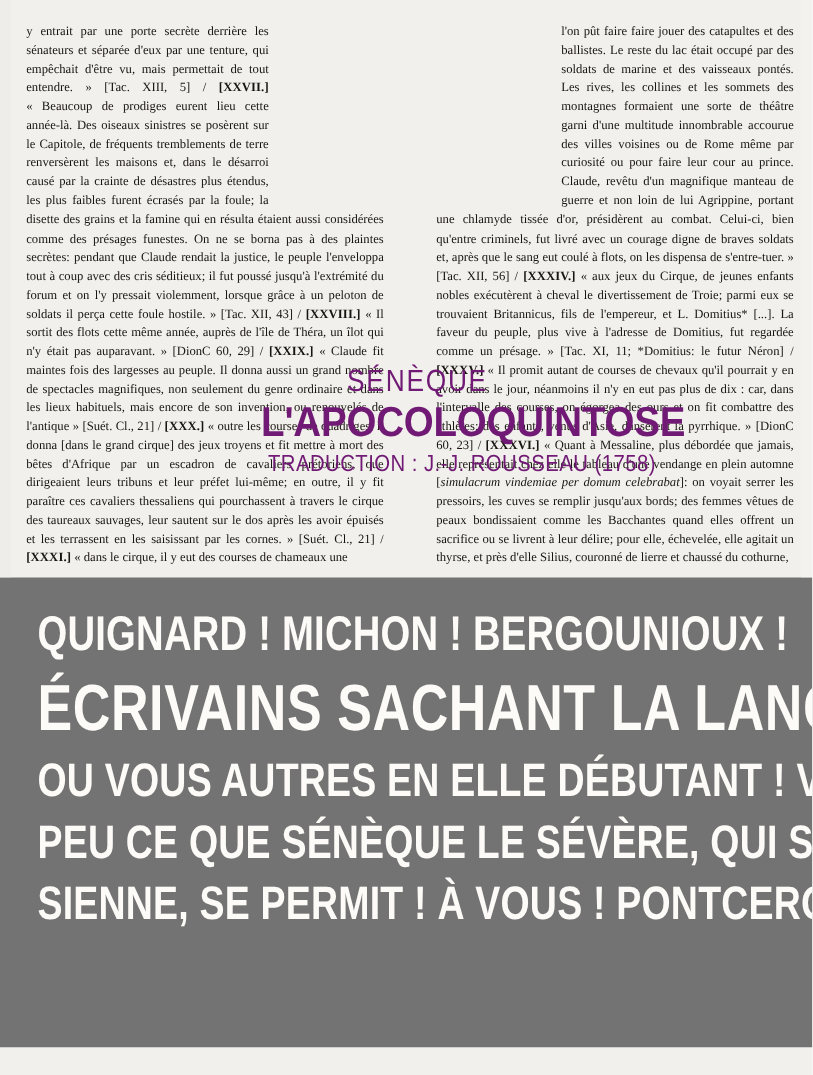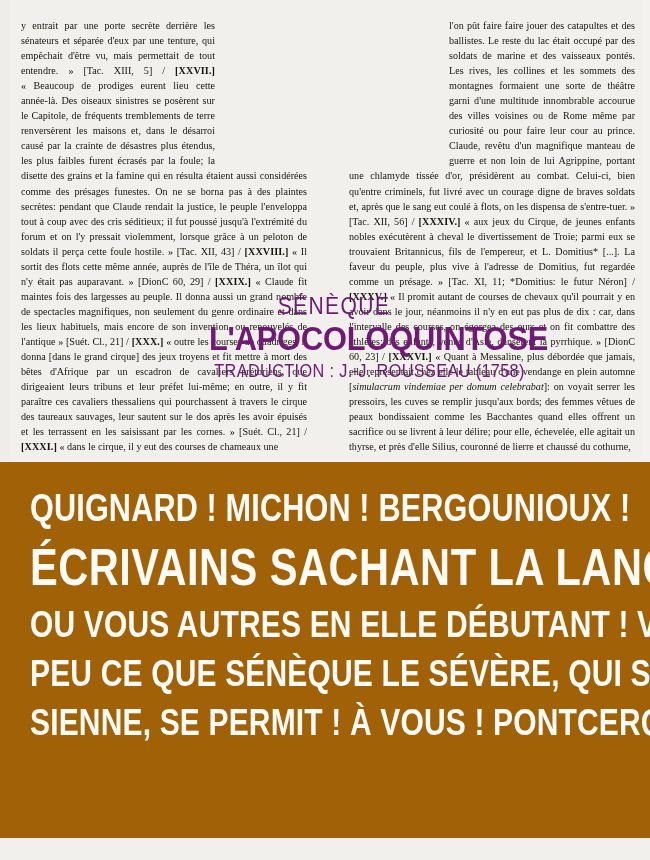--- a/index.html
+++ b/index.html
@@ -194,21 +194,21 @@
     </div>
 
     <div id="title-plate" style="color: #701a75;">
       <div id="author-line">SÉNÈQUE</div>
       <div id="book-title">L'APOCOLOQUINTOSE</div>
       <div id="translation-line">TRADUCTION : J.-J. ROUSSEAU (1758)</div>
     </div>
 
   </div>
 
-  <div id="red-half" style="background: #a16207;">
+  <div id="red-half" style="background: #737373;">
     <div id="blurb" style="color: rgb(253, 251, 247);">
       <div class="blurb-line bl-1">QUIGNARD ! MICHON ! BERGOUNIOUX !</div>
       <div class="blurb-line bl-2">ÉCRIVAINS SACHANT LA LANGUE !</div>
       <div class="blurb-line bl-3">OU VOUS AUTRES EN ELLE DÉBUTANT ! VOYEZ UN</div>
       <div class="blurb-line bl-3">PEU CE QUE SÉNÈQUE LE SÉVÈRE, QUI SAVAIT LA</div>
       <div class="blurb-line bl-3">SIENNE, SE PERMIT ! À VOUS ! PONTCERQ LANCE...</div>
     </div>
   </div>
 
   <div id="bottom-strip" style="background: rgb(242, 240, 236);"></div>

